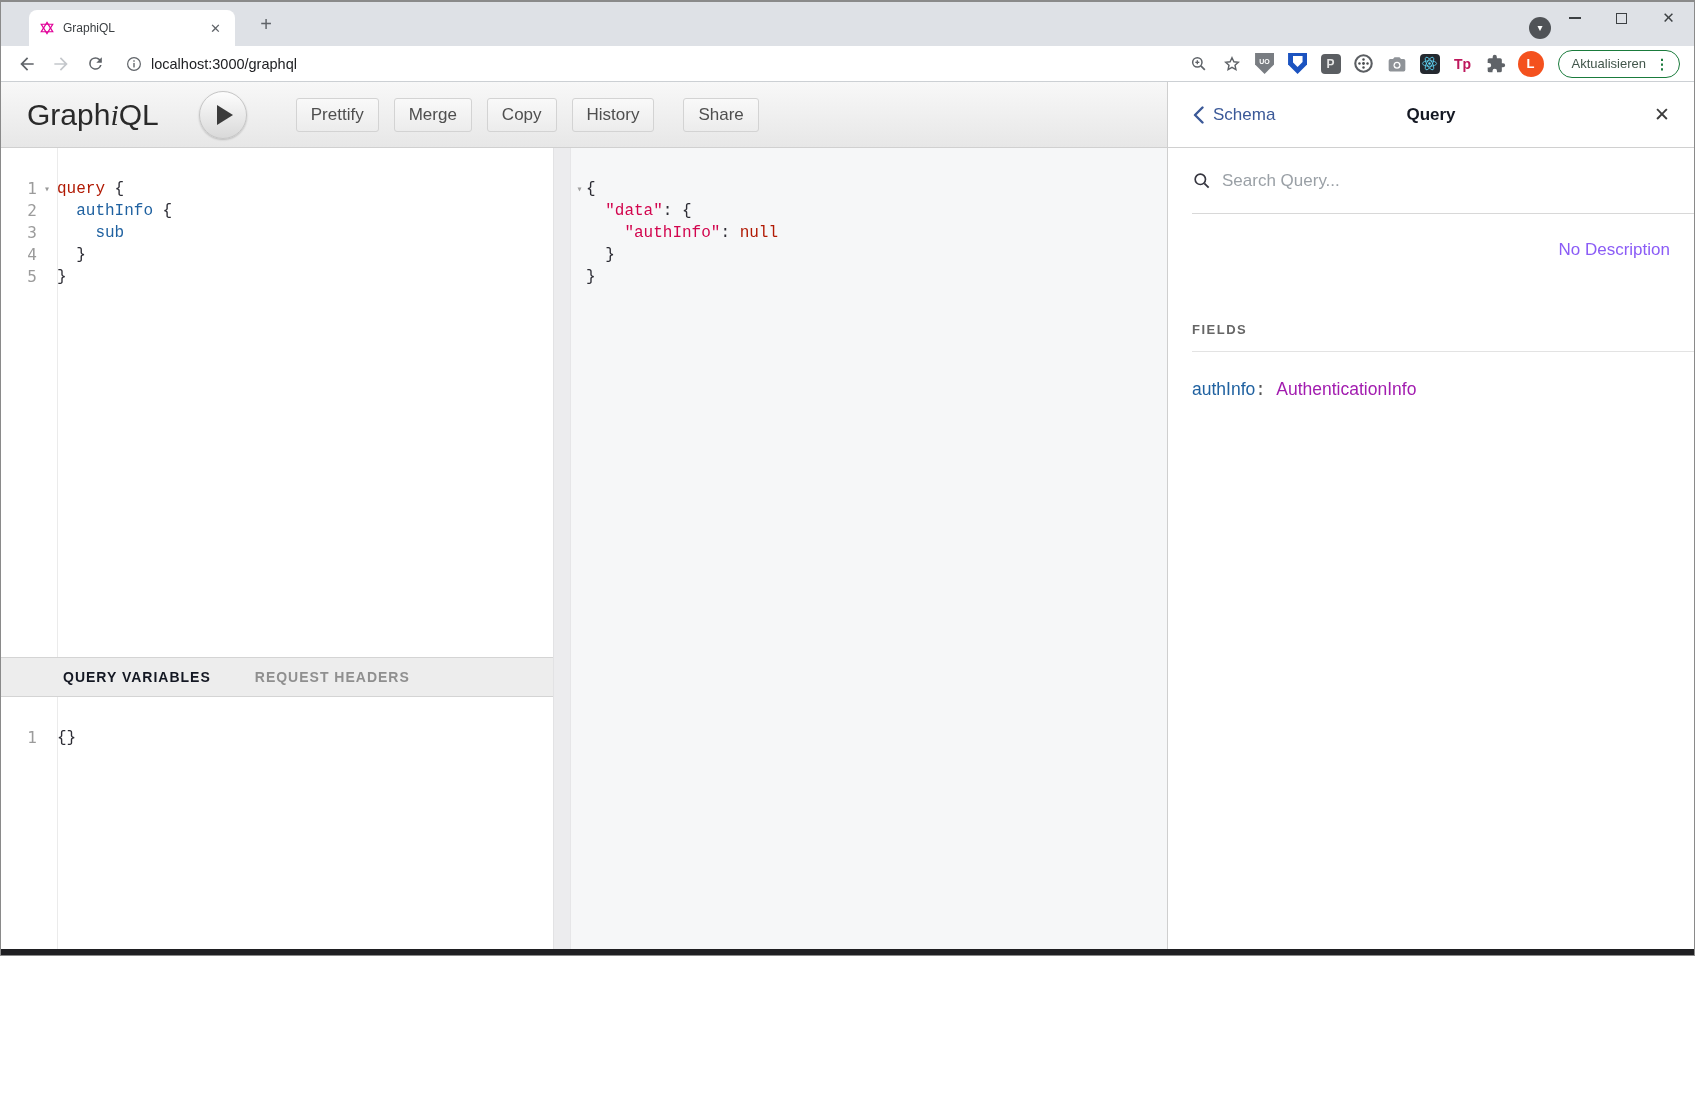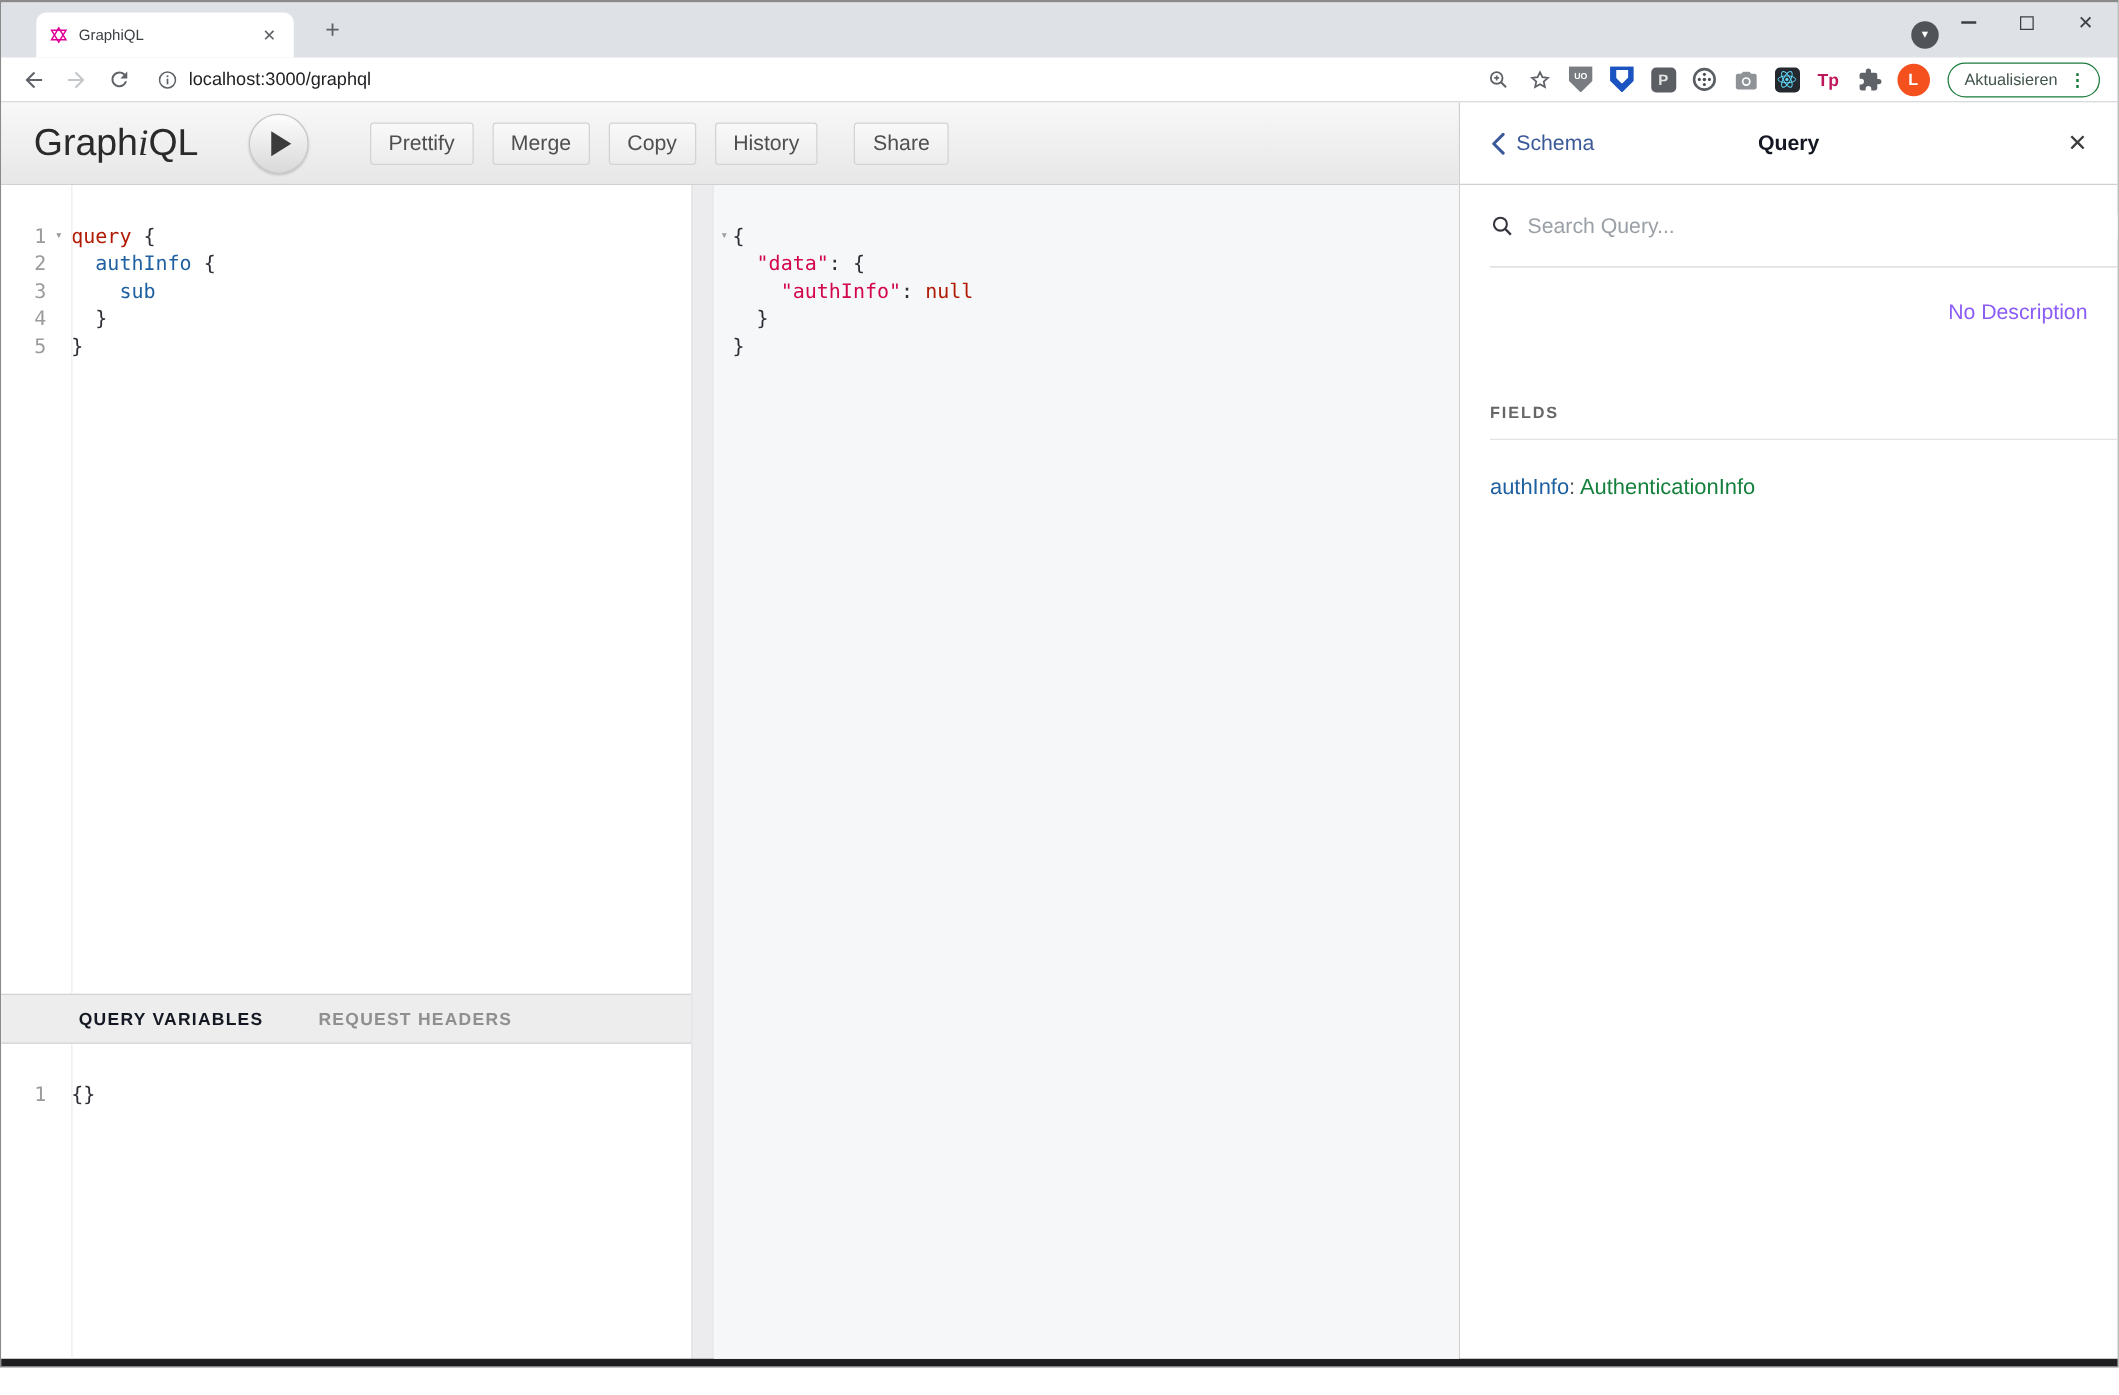--- a/index.html
+++ b/index.html
@@ -1,18 +1,18 @@
 <!DOCTYPE html>
 <html><head>
 <meta charset="utf-8">
 <style>
   * { margin:0; padding:0; box-sizing:border-box; }
   html,body { width:1695px; height:1116px; overflow:hidden; background:#fff;
               font-family:"Liberation Sans", sans-serif; }
-  .window { width:1695px; height:1094px; display:flex; flex-direction:column;
+  .window { width:1695px; height:956px; display:flex; flex-direction:column;
             border:1px solid #8a8a8a; border-top:2px solid #8a8a8a; }
 
   
   .titlebar { height:44px; background:#dee1e6; position:relative; flex:none; }
   .tab { position:absolute; left:28px; top:8px; width:206px; height:36px; background:#fff;
          border-radius:8px 8px 0 0; display:flex; align-items:center; padding:0 10px; }
   .tab-title { font-size:12px; color:#3c4043; margin-left:8px; flex:1; }
   .tab-close { color:#5f6368; font-size:13px; cursor:pointer; padding:2px 4px; }
   .newtab { position:absolute; left:252px; top:10px; width:26px; height:26px; color:#5f6368;
             font-size:20px; text-align:center; line-height:24px; }
@@ -72,21 +72,21 @@
   .divider { width:18px; background:#ececee; border-left:1px solid #e2e2e4; border-right:1px solid #e6e6e8; }
   .result-pane { flex:1; background:#f6f7f8; padding:30px 0 0 2px; position:relative; }
 
   .cm { font-family:"DejaVu Sans Mono", monospace; font-size:16px; line-height:22px; }
   .query-editor { flex:1; padding-top:30px; position:relative; min-height:0; }
   .gutter-line { position:absolute; left:56px; top:0; bottom:0; width:1px; background:#ebebeb; }
   .code-row { display:flex; }
   .ln { width:36px; text-align:right; color:#9b9b9b; flex:none; }
   .fold { width:20px; text-align:center; color:#999; font-size:10px; line-height:22px; flex:none; }
   .rfold { width:13px; text-align:center; color:#a0a0a0; font-size:10px; line-height:22px; flex:none; }
-  .code-text { white-space:pre; }
+  .code-text { white-space:pre;font-family:Liberation Mono, monospace; }
   .tok-kw { color:#B11A04; }
   .tok-prop { color:#1F61A0; }
   .tok-pn { color:#2d2d35; }
   .tok-def { color:#D2054E; }
 
   .var-tabs { height:40px; flex:none; background:#ededed; border-top:1px solid #d4d4d4;
               border-bottom:1px solid #d4d4d4; display:flex; align-items:center; padding-left:62px; gap:28px; }
   .var-tab { font-size:14px; font-weight:bold; letter-spacing:1px; }
   .var-tab.active { color:#141823; }
   .var-tab.inactive { color:#8f8f8f;margin-left:16px; }
@@ -104,21 +104,21 @@
   .docs-search input { border:none; outline:none; font-size:17px; color:#333; flex:1;
                        font-family:"Liberation Sans", sans-serif; }
   .docs-search input::placeholder { color:#9aa0a6; }
   .docs-content { padding:26px 24px 0 24px; }
   .no-desc { font-size:17px; color:#8b5cf6;text-align:right; }
   .fields-h { margin-top:62px; font-size:13px; font-weight:bold; letter-spacing:1.5px; color:#666; }
   .fields-hr { border:none; border-top:1px solid #e3e3e3; margin:14px -24px 0 0; }
   .field-line { margin-top:27px; font-size:17.5px; }
   .field-name { color:#1F61A0; }
   .field-colon { color:#555; }
-  .field-type { color:#15803d; }
+  .field-type { color:#a21caf; }
   .field-desc { margin-top:21px; padding-left:6px; font-size:17px; color:#666; }
 
   .bottom-strip { height:6px; flex:none; background:#1f1f22; }
 </style>
 </head>
 <body>
 
 <div class="window">
 
   <div class="titlebar">

